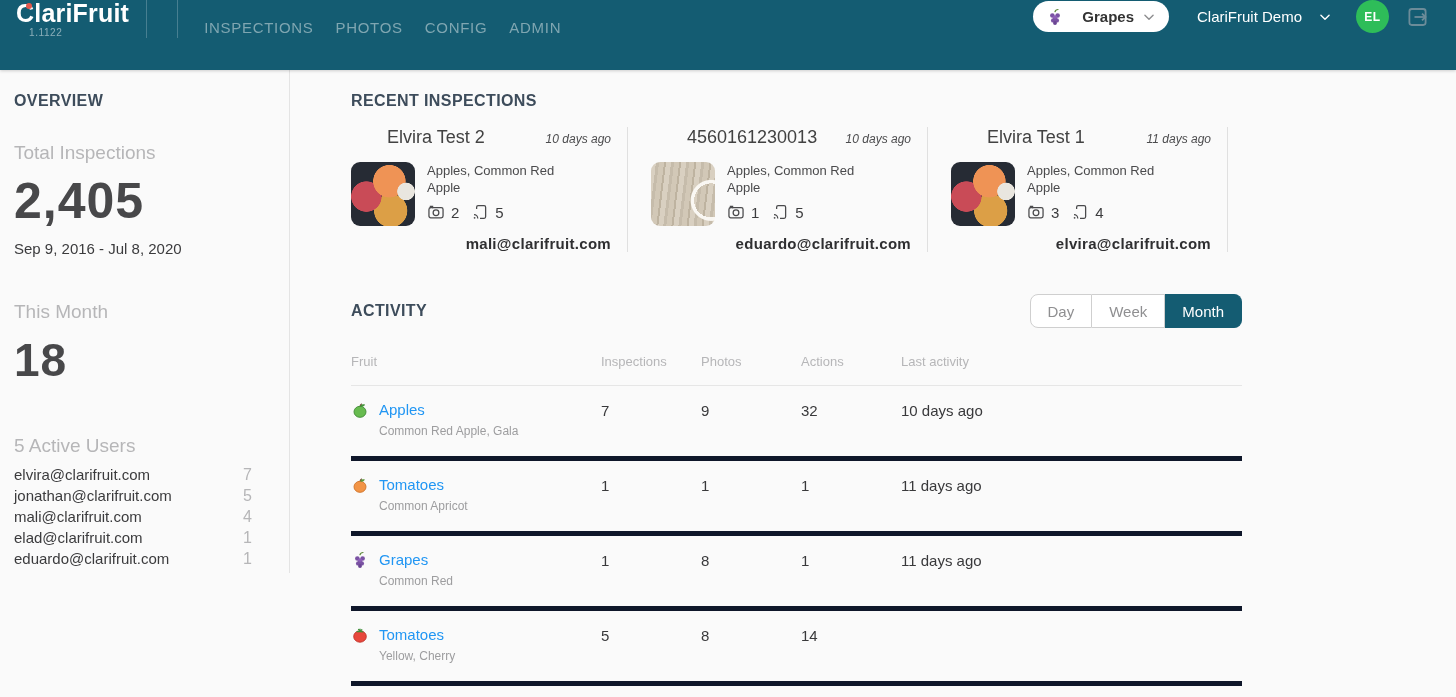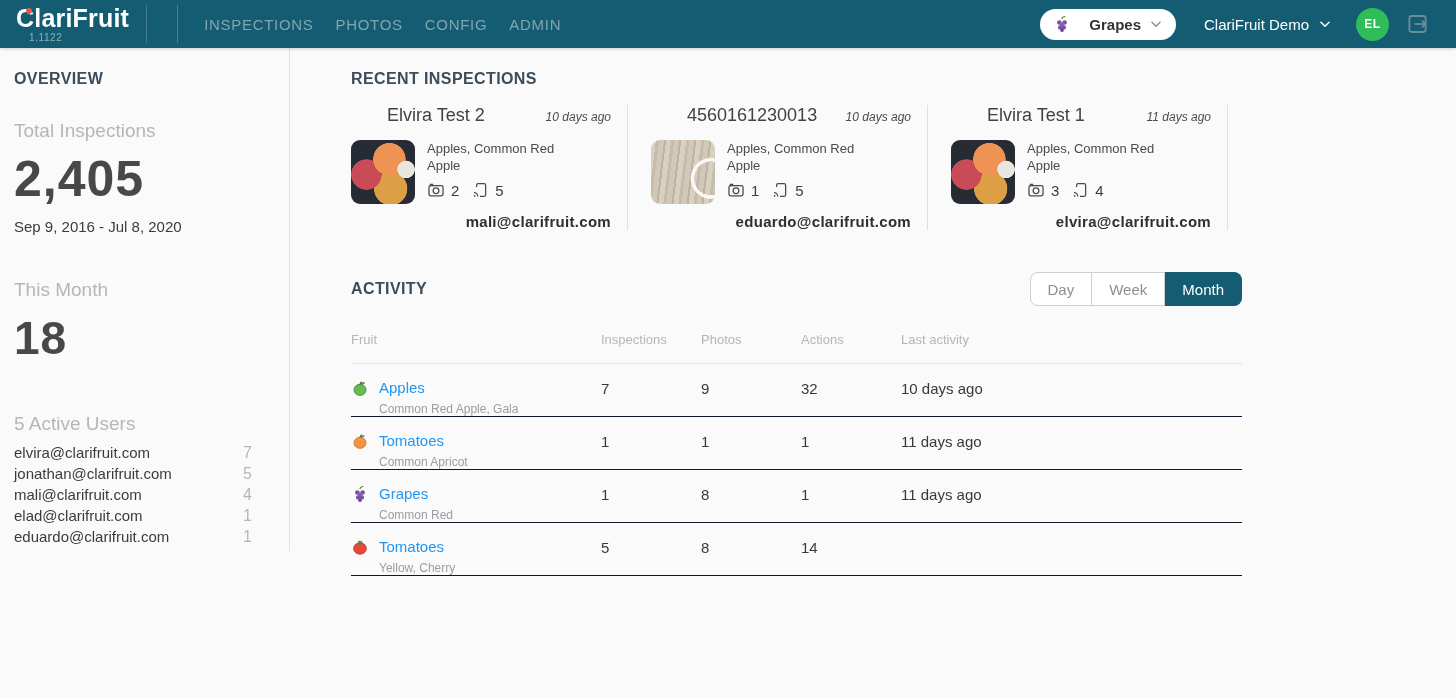--- a/index.html
+++ b/index.html
@@ -7,22 +7,22 @@
   body {
     width:1456px; height:697px;
     background:#fafafa;
     font-family:"Liberation Sans", sans-serif;
     color:#3b3b3d;
     overflow:hidden;
   }
 
   
   .navbar {
-    height:48px; background:#145c72;
-    display:flex; align-items:center;
+    height:70px; background:#145c72;
+    display:flex; align-items:flex-start;
     padding:0 26px 0 16px;
     position:relative;
     box-shadow:0 1px 3px rgba(0,0,0,.18);
   }
   .logo-wrap { display:flex; flex-direction:column; margin-right:2px; }
   .logo { color:#fff; font-size:25px; font-weight:bold; letter-spacing:.2px; line-height:26px; position:relative; cursor:pointer; }
   .logo-dot { position:absolute; left:10px; top:3px; width:6px; height:6px; border-radius:50%; background:#e2574c; }
   .version { color:rgba(255,255,255,.5); font-size:10px; letter-spacing:.6px; padding-left:13px; margin-top:1px; }
   .nav-sep { width:1px; height:38px; background:rgba(255,255,255,.22); margin:0 15px; }
   .nav-group { display:flex; align-items:center; height:54px; }
@@ -33,21 +33,21 @@
   }
   .nav-item.active { color:#fff; font-weight:bold; }
   .nav-indicator { position:absolute; left:0; right:0; bottom:-6px; height:13px; background:#fff; }
   .nav-right { margin-left:auto; display:flex; align-items:center; }
   .fruit-pill {
     background:#fff; border-radius:16px; height:31px;
     display:flex; align-items:center; padding:0 13px; gap:8px; cursor:pointer;
   }
   .fruit-pill .pill-label { font-size:15px; font-weight:bold; color:#333; }
   .chev { display:block; }
-  .account { display:flex; align-items:center; gap:9px; color:#fff; font-size:15px; margin:0 24px 0 28px; cursor:pointer; }
+  .account { display:flex; align-items:center; gap:16px; color:#fff; font-size:15px; margin:0 24px 0 28px; cursor:pointer; }
   .avatar {
     width:33px; height:33px; border-radius:50%; background:#2ebd59;
     color:#fff; font-size:12px; font-weight:bold; letter-spacing:.5px;
     display:flex; align-items:center; justify-content:center; cursor:pointer;
   }
   .logout-btn { margin-left:17px; cursor:pointer; display:flex; }
 
   
   main { display:flex; align-items:flex-start;gap:48px; }
   aside {
@@ -108,21 +108,21 @@
     display:flex; align-items:center; cursor:pointer;
   }
   .toggle-btn:not(:first-child) { border-left:none; }
   .toggle-btn:first-child { border-radius:8px 0 0 8px; }
   .toggle-btn:last-child { border-radius:0 8px 8px 0; }
   .toggle-btn.active { background:#145c72; border-color:#145c72; color:#fff; font-weight:500; }
 
   .table { margin-top:26px; }
   .t-header, .t-row { display:grid; grid-template-columns:250px 100px 100px 100px 1fr; }
   .t-header { font-size:13px; color:#b6b6b8; padding-bottom:16px; border-bottom:1px solid #e6e6e6; }
-  .t-row { padding:15px 0 0; border-bottom:1px solid #0f172a; }
+  .t-row { padding:15px 0 18px; border-bottom:5px solid #0f172a; }
   .fruit-cell { display:flex; align-items:flex-start; }
   .fruit-icon { width:18px; height:18px; margin-right:10px; margin-top:0; flex:none; }
   .fruit-name { font-size:15px; font-weight:500; color:#2196f3; cursor:pointer; }
   .fruit-variants { font-size:12px; color:#9d9d9f; margin-top:6px; }
   .t-num, .t-last { font-size:15px; color:#39393b; padding-top:1px; }
   svg { display:block; }
 </style>
 </head>
 <body>
 

